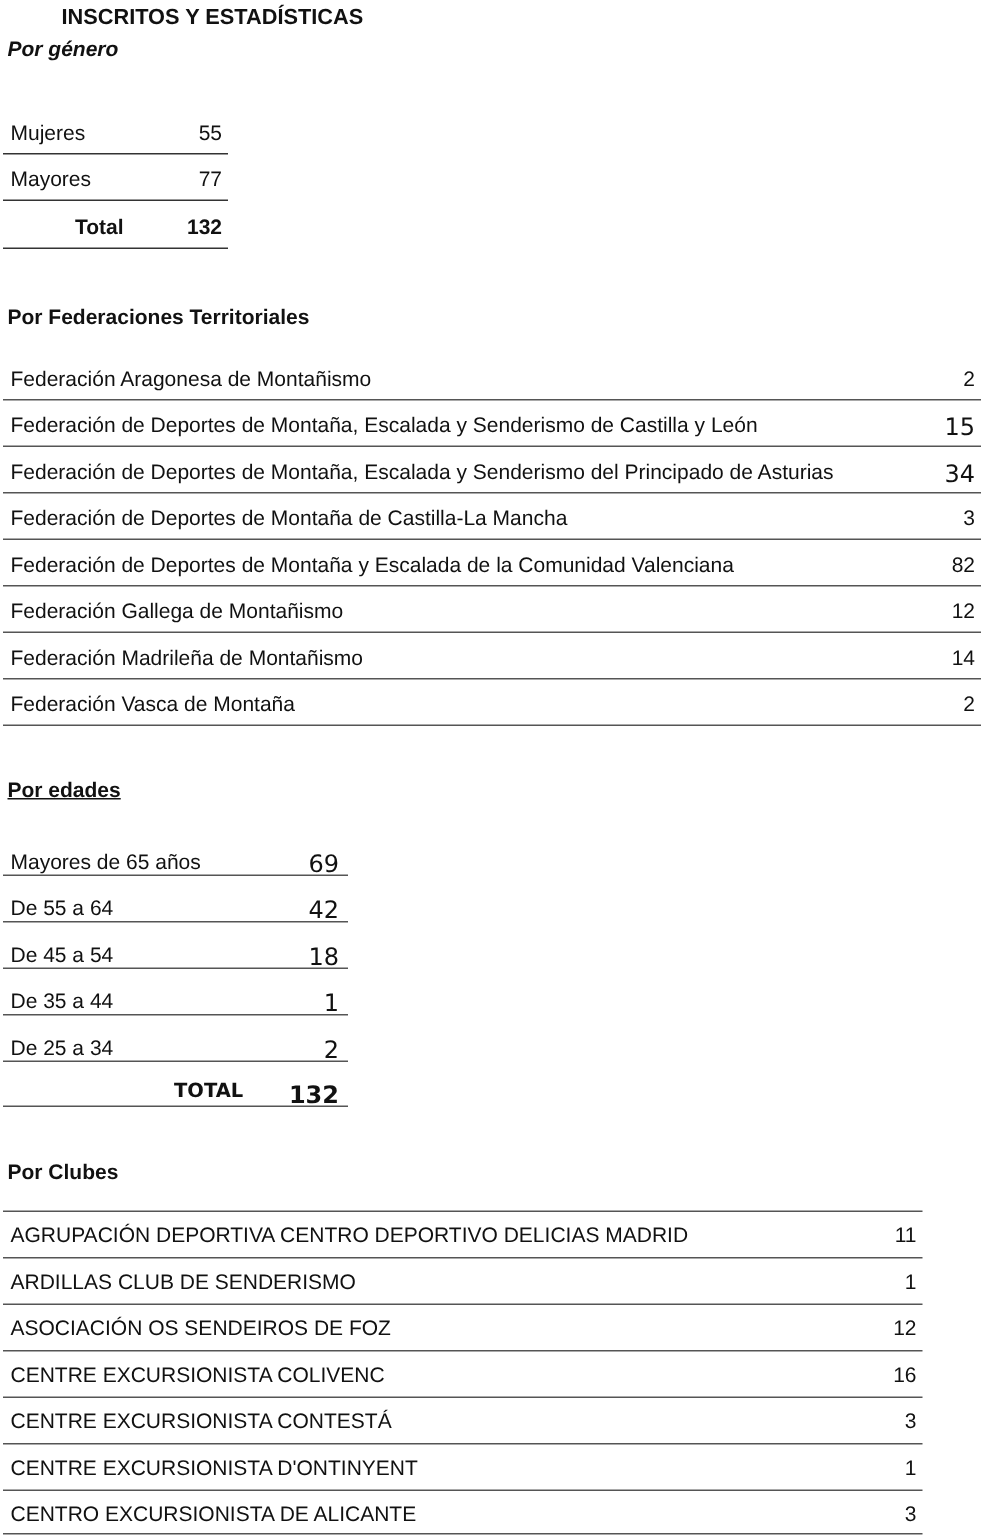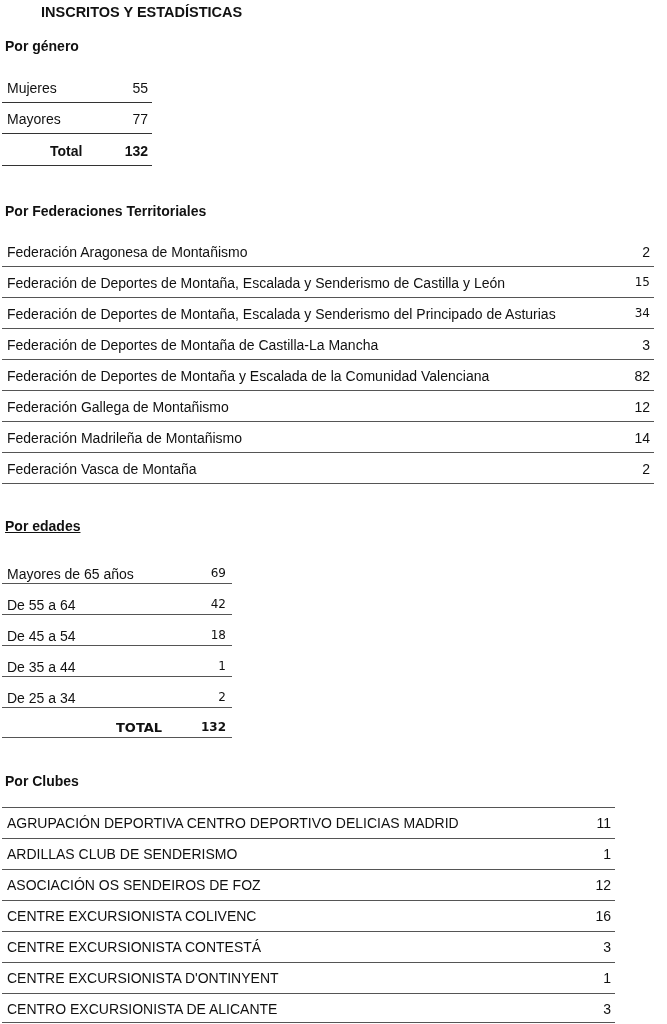--- a/index.html
+++ b/index.html
@@ -8,29 +8,29 @@
       font-family: "Liberation Sans", sans-serif; color: #111;
     }
     .abs { position: absolute; }
     .h1 { font-weight: bold; font-size: 14.5px; }
     .h2 { font-weight: bold; font-size: 14px; }
     .row { position: absolute; left: 2px; font-size: 14px; }
     .row .lbl { position: absolute; left: 5px; white-space: nowrap; }
     .row .val { position: absolute; right: 4px; white-space: nowrap; }
     .line { position: absolute; left: 2px; height: 0; border-top: 1.5px solid #333; }
     .lline { position: absolute; height: 0; border-top: 1.5px solid #555; }
-    .num-cal { font-family: "DejaVu Sans", sans-serif; font-size: 12px; }
+    .num-cal { font-family: "DejaVu Sans", sans-serif; font-size: 16px; }
     .bold { font-weight: bold; }
   </style>
 </head>
 <body>
 
 <div class="abs h1" style="left:5px; top:4px;margin-left:36px;">INSCRITOS Y ESTADÍSTICAS</div>
 
-<div class="abs h2" style="left:5px; top:38px;">Por género</div>
+<div class="abs h2" style="left:5px; top:24px;font-style:italic;">Por género</div>
 <div>
   <div class="row" style="top:80px; width:150px;">
     <span class="lbl">Mujeres</span>
     <span class="val">55</span>
   </div>
   <div class="line" style="top:102px; width:150px;"></div>
   <div class="row" style="top:111px; width:150px;">
     <span class="lbl">Mayores</span>
     <span class="val">77</span>
   </div>

